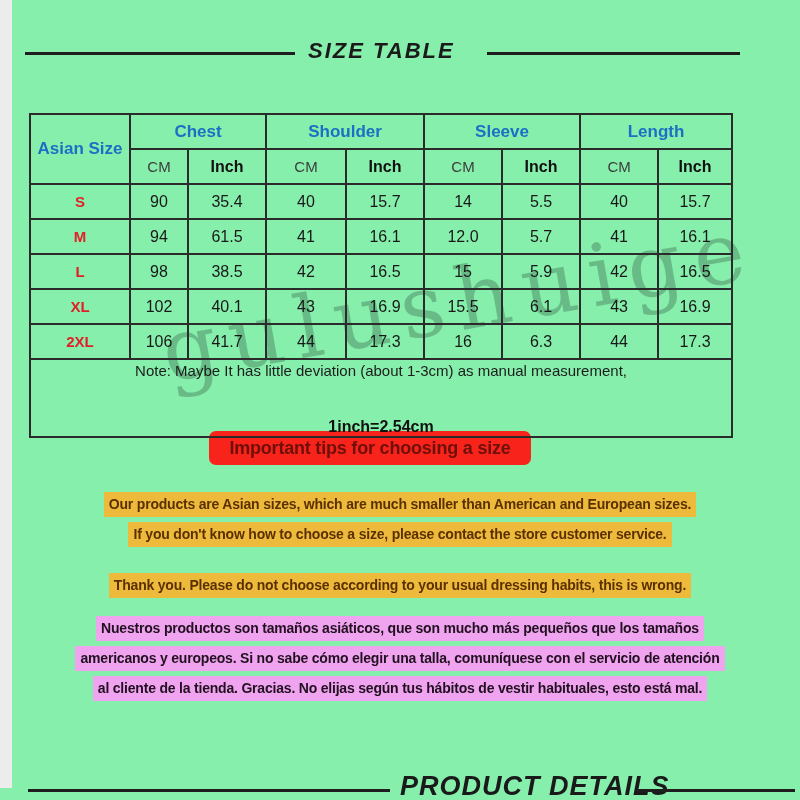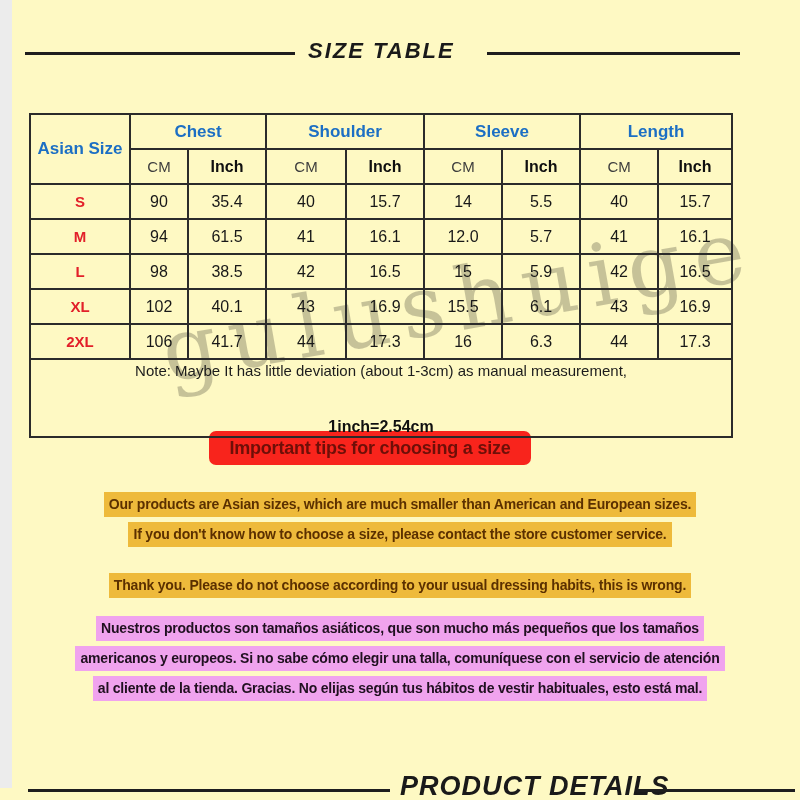--- a/index.html
+++ b/index.html
@@ -1,18 +1,18 @@
 <!DOCTYPE html>
 <html><head>
 <meta charset="utf-8">
 <style>
   html,body { margin:0; padding:0; background:#ffffff; }
   .page {
     position:relative; width:800px; height:800px; overflow:hidden;
-    background:#fef9c3; font-family:"Liberation Sans", sans-serif;
+    background:#86efac; font-family:"Liberation Sans", sans-serif;
   }
   .edge-strip { position:absolute; left:0; top:0; width:12px; height:788px; background:#ececec; }
 
   
   .hdr-rule { position:absolute; height:3px; background:#1e1e1e; }
   .hdr-rule.left  { left:25px;  top:52px; width:270px; }
   .hdr-rule.right { left:487px; top:52px; width:253px; }
   .hdr-title {
     position:absolute; left:308px; top:38px; width:180px;
     font-size:22px; font-weight:bold; font-style:italic; letter-spacing:2px; color:#1a1a1a;

